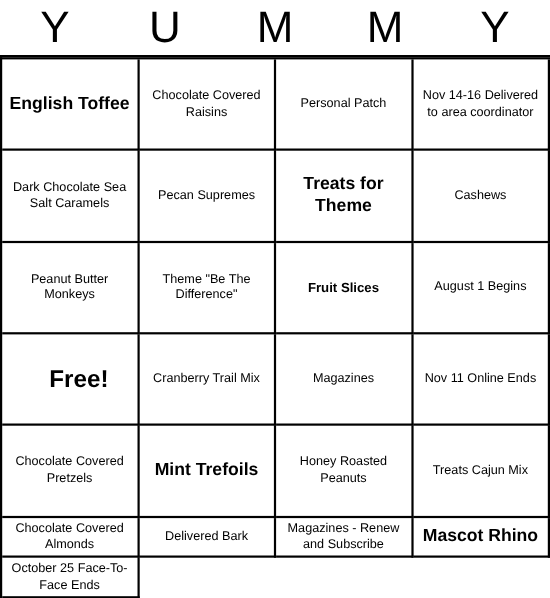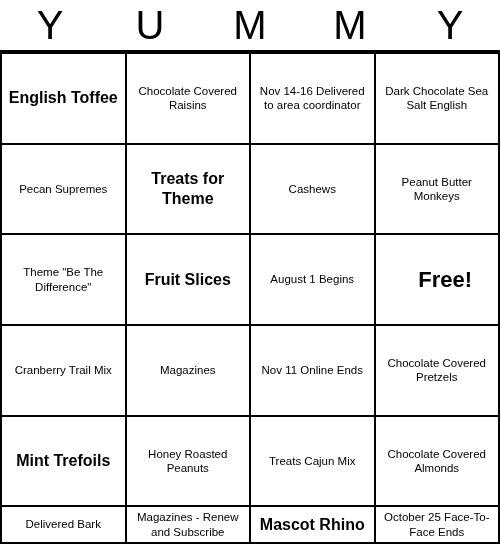--- a/index.html
+++ b/index.html
@@ -41,21 +41,21 @@
       display: flex;
       align-items: center;
       justify-content: center;
       text-align: center;
       padding: 3px;
       font-size: 11.5px;
       line-height: 1.25;
       min-height: 0;
     }
     .cell-large {
-      font-size: 16px;
+      font-size: 12px;
       font-weight: bold;
     }
     .cell-free {
       font-size: 22px;
       font-weight: bold;
       padding-left: 20px;
     }
     .cell-medium {
       font-size: 16px;
       font-weight: bold;
@@ -68,22 +68,23 @@
 <span class="title-letter">Y</span>
     <span class="title-letter">U</span>
     <span class="title-letter">M</span>
     <span class="title-letter">M</span>
     <span class="title-letter">Y</span>
   </div>
 
 <div class="bingo-grid">
 <div class="cell cell-medium">English Toffee</div>
     <div class="cell">Chocolate Covered Raisins</div>
+    <div class="cell">Personal Patch</div>
     <div class="cell">Nov 14-16 Delivered to area coordinator</div>
-    <div class="cell">Dark Chocolate Sea Salt English</div>
+    <div class="cell">Dark Chocolate Sea Salt Caramels</div>
     <div class="cell">Pecan Supremes</div>
     <div class="cell cell-medium">Treats for Theme</div>
     <div class="cell">Cashews</div>
     <div class="cell">Peanut Butter Monkeys</div>
     <div class="cell">Theme "Be The Difference"</div>
     <div class="cell cell-large">Fruit Slices</div>
     <div class="cell">August 1 Begins</div>
     <div class="cell cell-free">Free!</div>
     <div class="cell">Cranberry Trail Mix</div>
     <div class="cell">Magazines</div>

